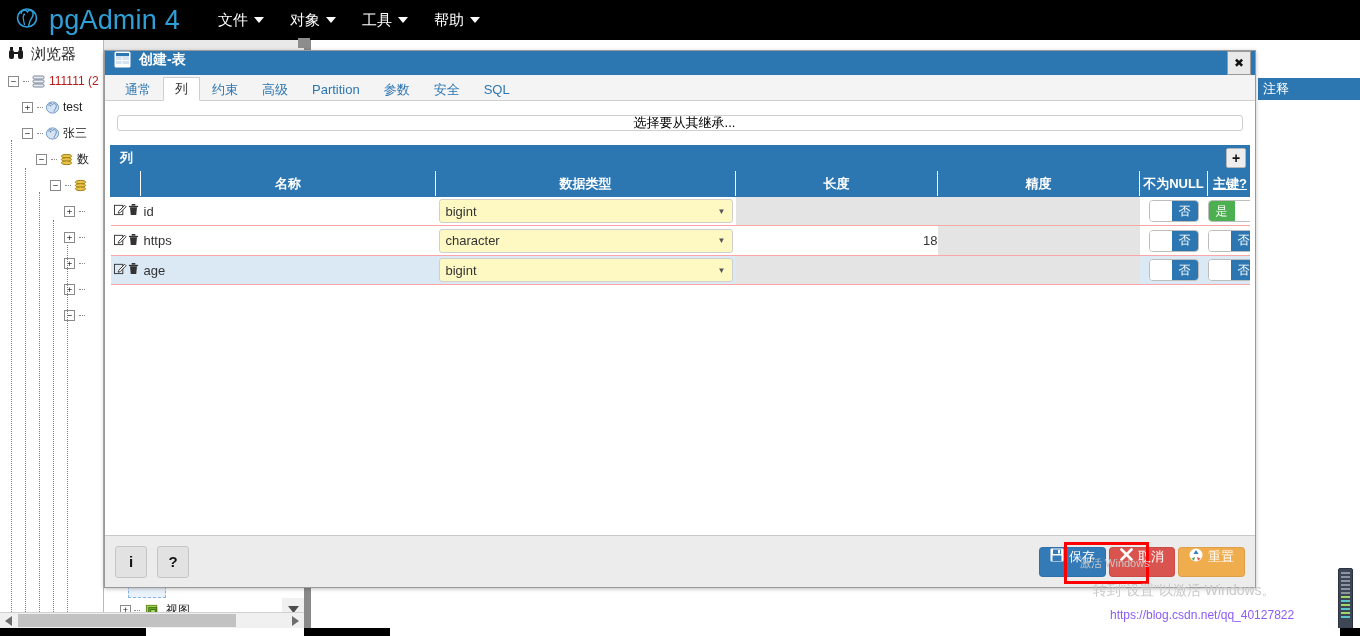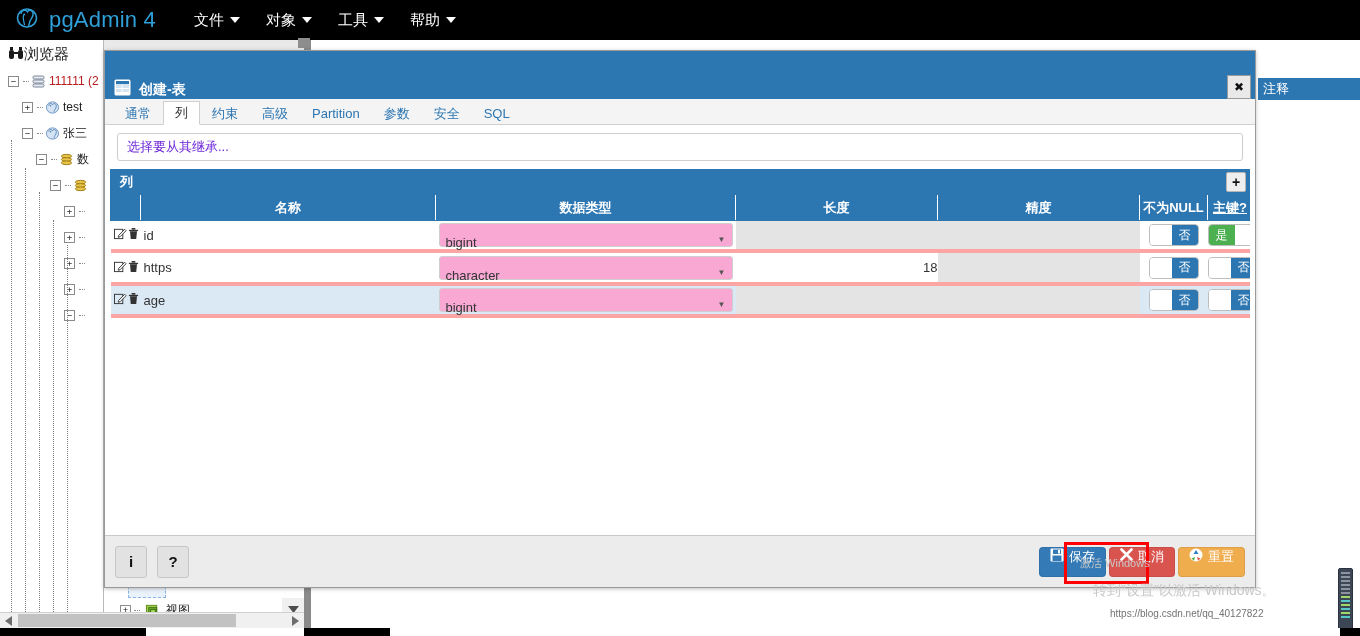--- a/index.html
+++ b/index.html
@@ -9,32 +9,32 @@
     font-family:"Liberation Sans","DejaVu Sans",sans-serif;
     font-size:13px; background:#ffffff; overflow:hidden; position:relative;
   }
 
   
   #navbar{
     position:absolute; left:0; top:0; width:1360px; height:40px;
     background:#000000; display:flex; align-items:center; padding-left:14px;
   }
   #navbar .brand{ display:flex; align-items:center; gap:9px; margin-right:38px;}
-  #navbar .brand-name{ color:#2f9fd8; font-size:22px; letter-spacing:.2px;}
+  #navbar .brand-name{ color:#2f9fd8; font-size:27px; letter-spacing:.2px;}
   .nav-menu{ display:flex; align-items:center; gap:26px;}
   .nav-item{ color:#ffffff; font-size:15px; display:flex; align-items:center; gap:6px; cursor:pointer;}
   .caret-d{ width:0;height:0;border-left:5px solid transparent;border-right:5px solid transparent;border-top:6px solid #fff;}
 
   
   #browser{
     position:absolute; left:0; top:40px; width:104px; height:596px;
     background:#ffffff; border-right:1px solid #b9b9b9; overflow:hidden;
   }
   #browser-header{
-    height:28px; display:flex; align-items:center; padding-left:8px;
+    height:28px; display:flex; align-items:center; gap:7px; padding-left:8px;
     font-size:15px; color:#222; background:#ffffff;
   }
   .tree{ padding-left:2px; font-size:12px; color:#222; }
   .tnode{ height:26px; display:flex; align-items:center; white-space:nowrap; }
   .tnode .expander{
     width:11px;height:11px;border:1px solid #8a8a8a;background:#fff;
     font-size:9px;line-height:9px;text-align:center;color:#333;
     flex:0 0 auto; margin-right:4px; font-family:"DejaVu Sans Mono",monospace;
   }
   .dots{ border-top:1px dotted #8a8a8a; width:6px; margin-right:2px;}
@@ -75,21 +75,21 @@
   }
   #strip-grey{ position:absolute; left:104px; top:40px; width:200px; height:10px; background:#e9e9e9;}
 
   
   #dialog{
     position:absolute; left:104px; top:50px; width:1152px; height:538px;
     background:#ebebeb; border:1px solid #9a9a9a; box-shadow:0 1px 4px rgba(0,0,0,.25);
     display:flex; flex-direction:column;
   }
   #dialog-titlebar{
-    height:48px; background:#2c76b2; display:flex; align-items:flex-end; padding:0 4px 0 9px;
+    height:24px; background:#2c76b2; display:flex; align-items:flex-start; padding:0 4px 0 9px;
     color:#fff; flex:0 0 auto;
   }
   #dialog-title{ font-size:14px; font-weight:bold; margin-left:8px;}
   #dialog-close{
     margin-left:auto; width:24px;height:24px; background:#e9e9e9; border:1px solid #9a9a9a;
     display:flex;align-items:center;justify-content:center; color:#111; font-size:12px; font-weight:bold;
     cursor:pointer;
   }
   #dialog-body{ flex:1; background:#ffffff; display:flex; flex-direction:column; overflow:hidden;}
 
@@ -106,51 +106,51 @@
   .tab.active{
     background:#ffffff; color:#333333; border-color:#cfcfcf; border-bottom:1px solid #ffffff;
   }
 
   
   #inherit-row{
     height:44px; display:flex; align-items:center; padding:0 12px; flex:0 0 auto; background:#fff;
   }
   #inherit-label{ width:280px; font-size:13px; color:#222;}
   #inherit-input{
-    flex:1; height:28px; border:1px solid #cfcfcf; border-radius:3px; background:#fff;
-    display:flex; align-items:center; padding-left:9px; color:#6d28d9; font-size:13px;
+    flex:1; height:16px; border:1px solid #cfcfcf; border-radius:3px; background:#fff;
+    display:flex; align-items:center; padding-left:9px; color:#000000; font-size:13px;justify-content:center;
   }
 
   
   #columns-panel{ margin:0 5px; flex:1; display:flex; flex-direction:column; overflow:hidden;}
   #columns-header{
     height:26px; background:#2c76b2; color:#fff; display:flex; align-items:center;
     padding:0 4px 0 10px; font-size:13px; font-weight:bold; flex:0 0 auto;
   }
   #add-column-button{
     margin-left:auto; width:20px;height:20px; background:#eeeeee; border:1px solid #b7b7b7;
     border-radius:2px; display:flex;align-items:center;justify-content:center;
     color:#111; font-size:14px; font-weight:bold; line-height:1; cursor:pointer;
   }
   table.grid{ width:100%; border-collapse:collapse; table-layout:fixed; background:#fff;}
   table.grid th{
     background:#2c76b2; color:#ffffff; font-size:13px; font-weight:bold; height:25px;
     border:1px solid #2c76b2; border-right-color:#ffffff; text-align:center;
   }
   table.grid th:last-child{ border-right-color:#2c76b2;text-decoration:underline;}
-  table.grid td{ height:29px; border-bottom:4px solid #fca5a5; font-size:13px; color:#333; padding:0;}
+  table.grid td{ height:29px; border-bottom:1px solid #fca5a5; font-size:13px; color:#333; padding:0;}
   .row-odd td{ background:#ffffff;}
   .row-selected td{ background:#dbe9f5;}
   .cell-disabled{ background:#e4e4e4 !important;}
   .td-actions{ padding-left:3px; }
   .name-cell{ display:flex; align-items:center; gap:1px; padding-left:3px;}
   .nm{ margin-left:3px; }
   .sel-box{
-    margin:2px 3px; height:24px; border:1px solid #cfcfcf; border-radius:3px; background:#f9a8d4;
-    display:flex; padding:11px 6px; font-size:13px; color:#333;
+    margin:2px 3px; height:24px; border:1px solid #cfcfcf; border-radius:3px; background:#fef9c3;
+    display:flex; align-items:center; padding:11px 6px; font-size:13px; color:#333;
   }
   .sel-box .cv{ margin-left:auto; color:#555; font-size:8px;}
   .num-cell{ text-align:right; padding-right:10px; line-height:29px;}
   .toggle{
     width:50px; height:22px; margin:2px auto; border:1px solid #bdbdbd; border-radius:4px;
     background:#fff; display:flex; overflow:hidden; cursor:pointer;
   }
   .toggle .knob{ flex:1; background:#ffffff;}
   .toggle .lab{
     width:26px; display:flex;align-items:center;justify-content:center;
@@ -183,21 +183,21 @@
     position:absolute; left:1064px; top:542px; width:85px; height:42px;
     border:3px solid #ff0000; pointer-events:none;
   }
 
   
   .wm{
     position:absolute; color:#c9c9c9; white-space:nowrap; pointer-events:none; user-select:none;
   }
   #wm-activate-1{ left:1080px; top:556px; font-size:11px;text-align:center;}
   #wm-activate-2{ left:1093px; top:582px; font-size:14px;}
-  #wm-url{ left:1110px; top:608px; font-size:10px; color:#737373;}
+  #wm-url{ left:1110px; top:608px; font-size:12px; color:#8b5cf6;}
 
   
   #right-widget{
     position:absolute; left:1338px; top:568px; width:15px; height:62px;
     background:#3d4654; border:1px solid #2b3240; border-radius:2px;
     display:flex; flex-direction:column; align-items:center; padding-top:3px; gap:2px;
   }
   #right-widget i{ display:block; width:9px; height:2px; background:#8d94a0;}
   #right-widget i.g{ background:#9fd86a;}
   #right-widget i.c{ background:#57c7c7;}

